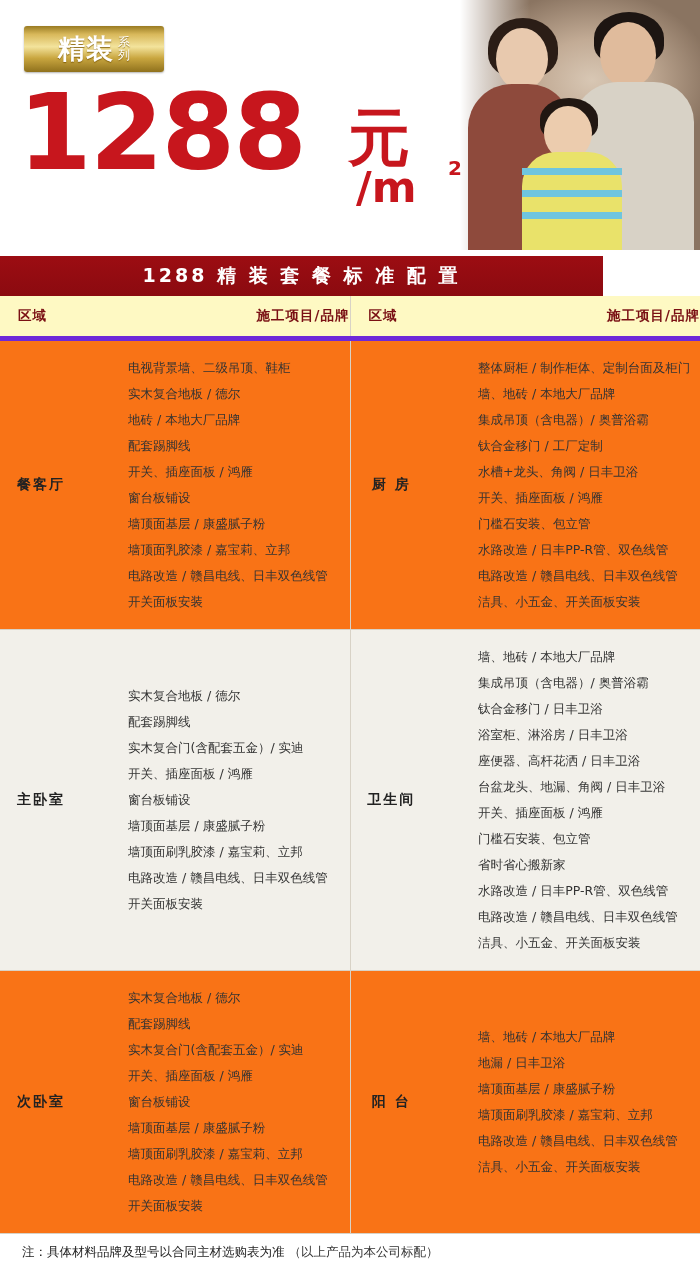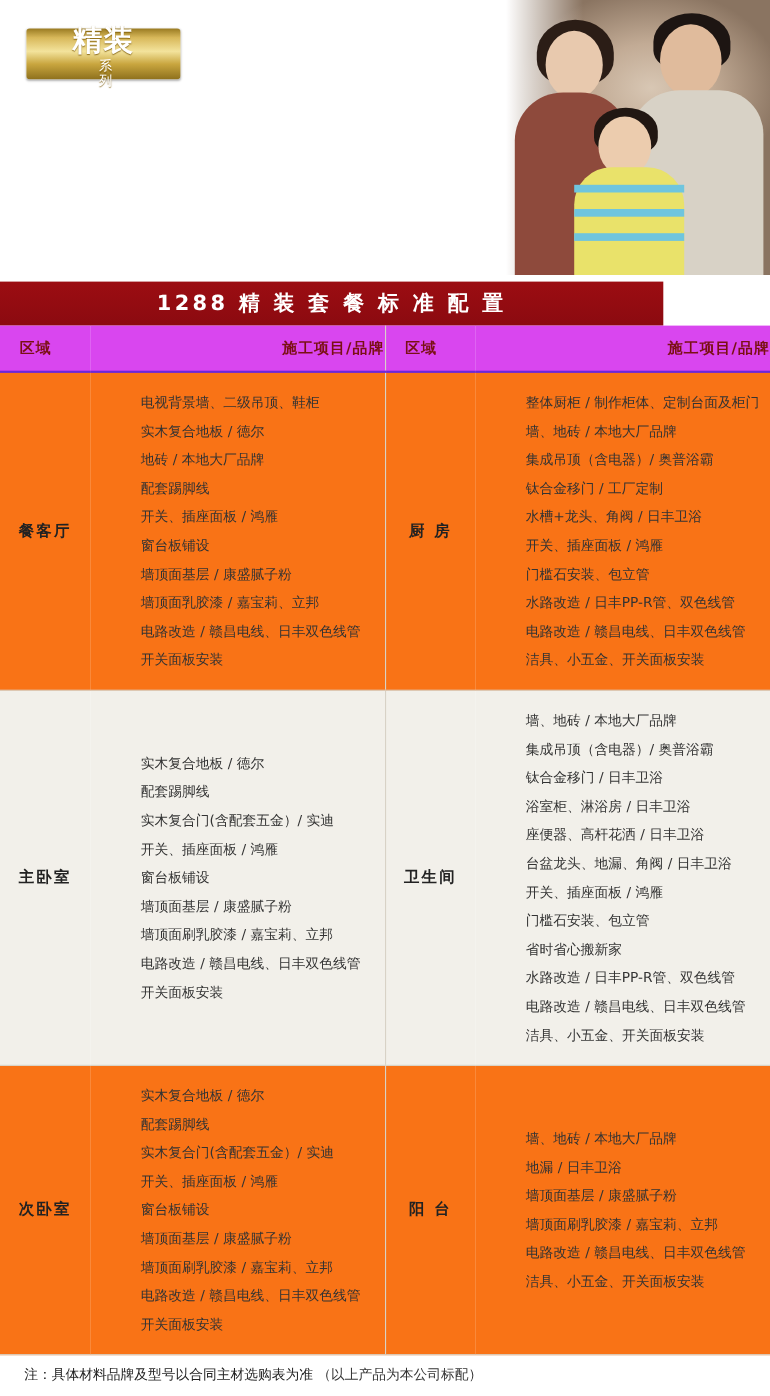--- a/index.html
+++ b/index.html
@@ -50,21 +50,20 @@
   .fig-b-stripe { position:absolute; left: 62px; width:100px; height:7px; background:#6fc5de; }
 
   .badge {
     position: absolute;
     left: 24px; top: 26px;
     width: 140px; height: 46px;
     background: linear-gradient(180deg,#9a7b22 0%, #d8b85a 18%, #f3e39c 45%, #c9a63f 70%, #8f711d 100%);
     border-radius: 3px;
     display: flex; align-items: center; justify-content: center;
     box-shadow: 0 1px 2px rgba(0,0,0,.3);
-    flex-direction: column;
   }
   .badge .b1 {
     font-size: 27px; font-weight: 700; color: #ffffff; letter-spacing: 1px;
     text-shadow: 0 1px 1px rgba(120,85,0,.8);
   }
   .badge .b2 {
     font-size: 12px; color:#ffffff; line-height: 1.05; margin-left:4px;
     text-shadow: 0 1px 1px rgba(120,85,0,.8);
   }
   .hero-title {
@@ -100,28 +99,28 @@
   }
 
   
   .tbl { width: 700px; border-collapse: collapse; table-layout: fixed; }
   .tbl col.c1 { width: 82px; }
   .tbl col.c2 { width: 268px; }
   .tbl col.c3 { width: 82px; }
   .tbl col.c4 { width: 268px; }
 
   .tbl th {
-    background: #d946ef;
+    background: #fef9c3;
     color: #7a1014;
     font-size: 13.5px;
     font-weight: 700;
     height: 42px;
     text-align: left;
     padding-left: 18px;
-    border-bottom: 2px solid #6d28d9;
+    border-bottom: 5px solid #6d28d9;
     letter-spacing: 1px;
   }
   .tbl th.area { text-align: left; padding-left: 18px; }
   .tbl th.items { text-align: right; padding-left: 50px; }
 
   .tbl td {
     vertical-align: middle;
     border-bottom: 1px solid #d8d2c6;
     padding: 14px 6px;
   }
@@ -176,20 +175,26 @@
 
   <div class="badge">
     <span class="b1">精装</span>
     <span class="b2">
       <span>系</span><br>
       <span>列</span>
     </span>
   </div>
 
 
+  <div class="price-wrap">
+    <div class="price-num">1288</div>
+    <div class="price-yuan">元</div>
+    <div class="price-unit">/m</div>
+    <div class="price-sup">2</div>
+  </div>
 </div>
 
 <div class="title-bar">
   <span>1288 精 装 套 餐 标 准 配 置</span>
 </div>
 
 <table class="tbl">
   <colgroup>
     <col class="c1">
       <col class="c2">

